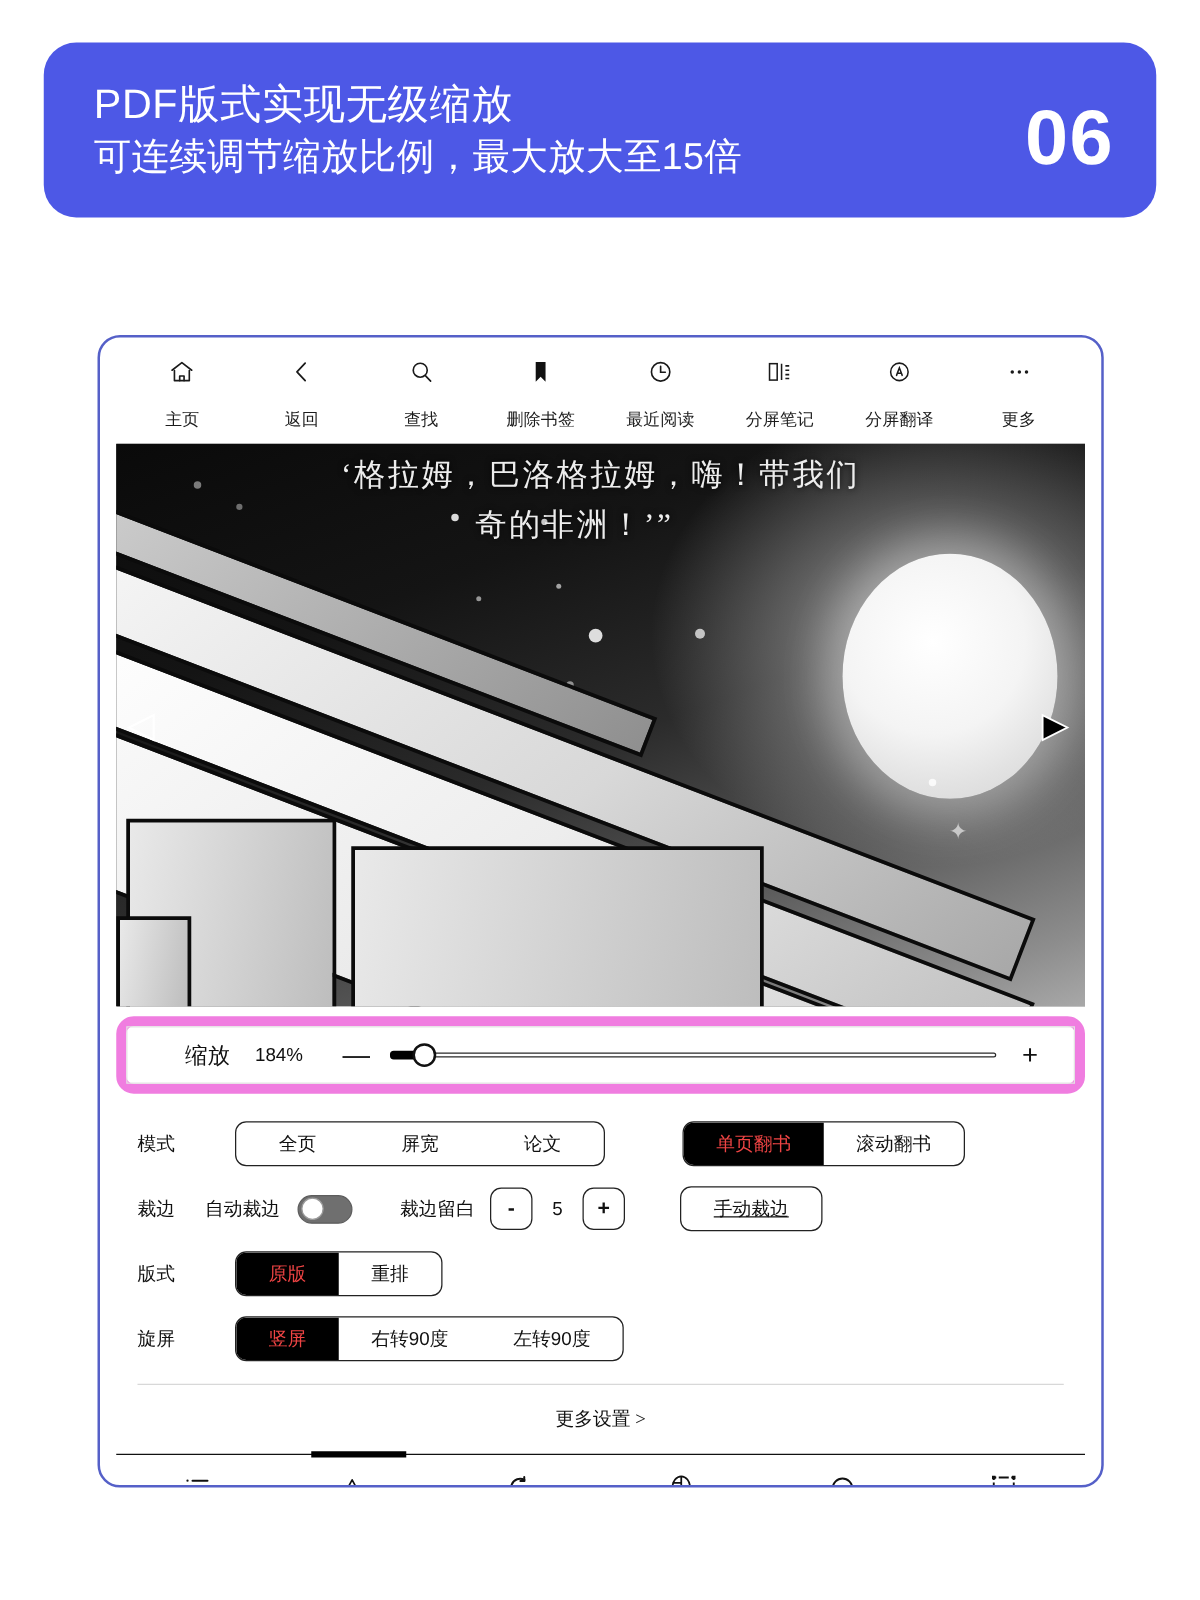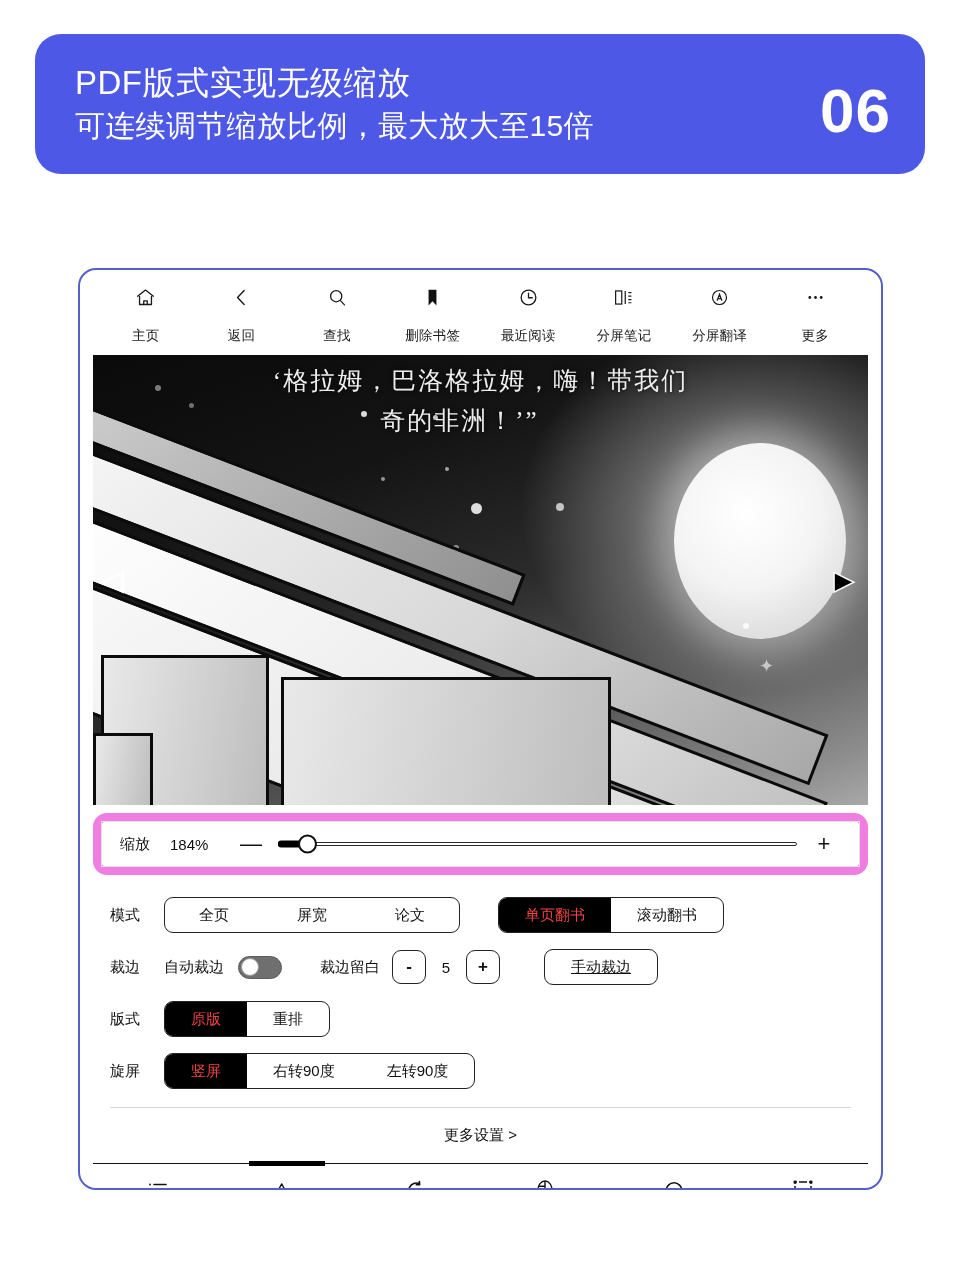--- a/index.html
+++ b/index.html
@@ -129,21 +129,21 @@
     margin: 8px 13px 0 13px;
     border: 8px solid #f07de0;
     border-radius: 14px;
     background: #ffffff;
   }
   .zoom-row {
     display: flex; align-items: center; gap: 0;
     height: 46px; padding: 0 18px;
     border: 1px solid #e3e3e3;
   }
-  .zoom-label { font-size: 15px; color: #111; margin-right: 20px; }
+  .zoom-label { font-size: 18px; color: #111; margin-right: 20px; margin-left: 28px; }
   .zoom-value { font-size: 15px; color: #111; width: 64px; }
   .zoom-minus, .zoom-plus {
     font-size: 22px; color: #111; width: 34px; text-align: center; user-select:none;
   }
   .slider-wrap { position: relative; flex: 1 1 auto; height: 26px; margin: 0 10px; }
   .slider-track {
     position: absolute; top: 50%; left: 0; right: 0; height: 4px;
     transform: translateY(-50%);
     background: #ffffff; border: 1px solid #2a2a2a; border-radius: 3px;
   }
@@ -159,21 +159,21 @@
   }
 
   
   .settings { padding: 14px 30px 0 30px; }
   .srow { display: flex; align-items: center; height: 52px; }
   .srow-label { width: 54px; font-size: 15px; color: #111; flex: 0 0 auto; }
 
   .seg {
     display: inline-flex; align-items: stretch;
     border: 1.5px solid #222; border-radius: 9px;
-    overflow: hidden; height: 36px; background: #fff;
+    overflow: hidden; height: 36px; background: #fff; margin-left: 24px;
   }
   .seg-item {
     display: flex; align-items: center; justify-content: center;
     font-size: 15px; color: #111; padding: 0 26px; white-space: nowrap;
   }
   .seg-item.active { background: #000; color: #ef4444; }
   .seg-mode .seg-item { padding: 0 34px; }
   .seg-gap { width: 38px; flex: 0 0 auto; }
 
   .toggle-label { font-size: 15px; color: #111; margin: 0 14px 0 0; }
@@ -201,21 +201,21 @@
     display: flex; align-items: center; justify-content: center;
     font-size: 15px; color: #111; background: #fff; text-decoration: underline;
   }
 
   
   .more-settings {
     margin: 10px 30px 0 30px;
     border-top: 1px solid #d8d8d8;
     height: 56px;
     display: flex; align-items: center; justify-content: center;
-    font-size: 15px; color: #111;
+    font-size: 15px; color: #111; font-family: Liberation Serif, serif;
   }
 
   
   .bottom-nav {
     margin: 0 13px; border-top: 1px solid #111;
     display: flex; padding-top: 12px; position: relative;
   }
   .bn-item { flex: 1 1 0; display: flex; flex-direction: column; align-items: center; gap: 8px; position: relative; }
   .bn-icon { height: 28px; display:flex; align-items:center; justify-content:center; color:#111; }
   .bn-active-bar {

